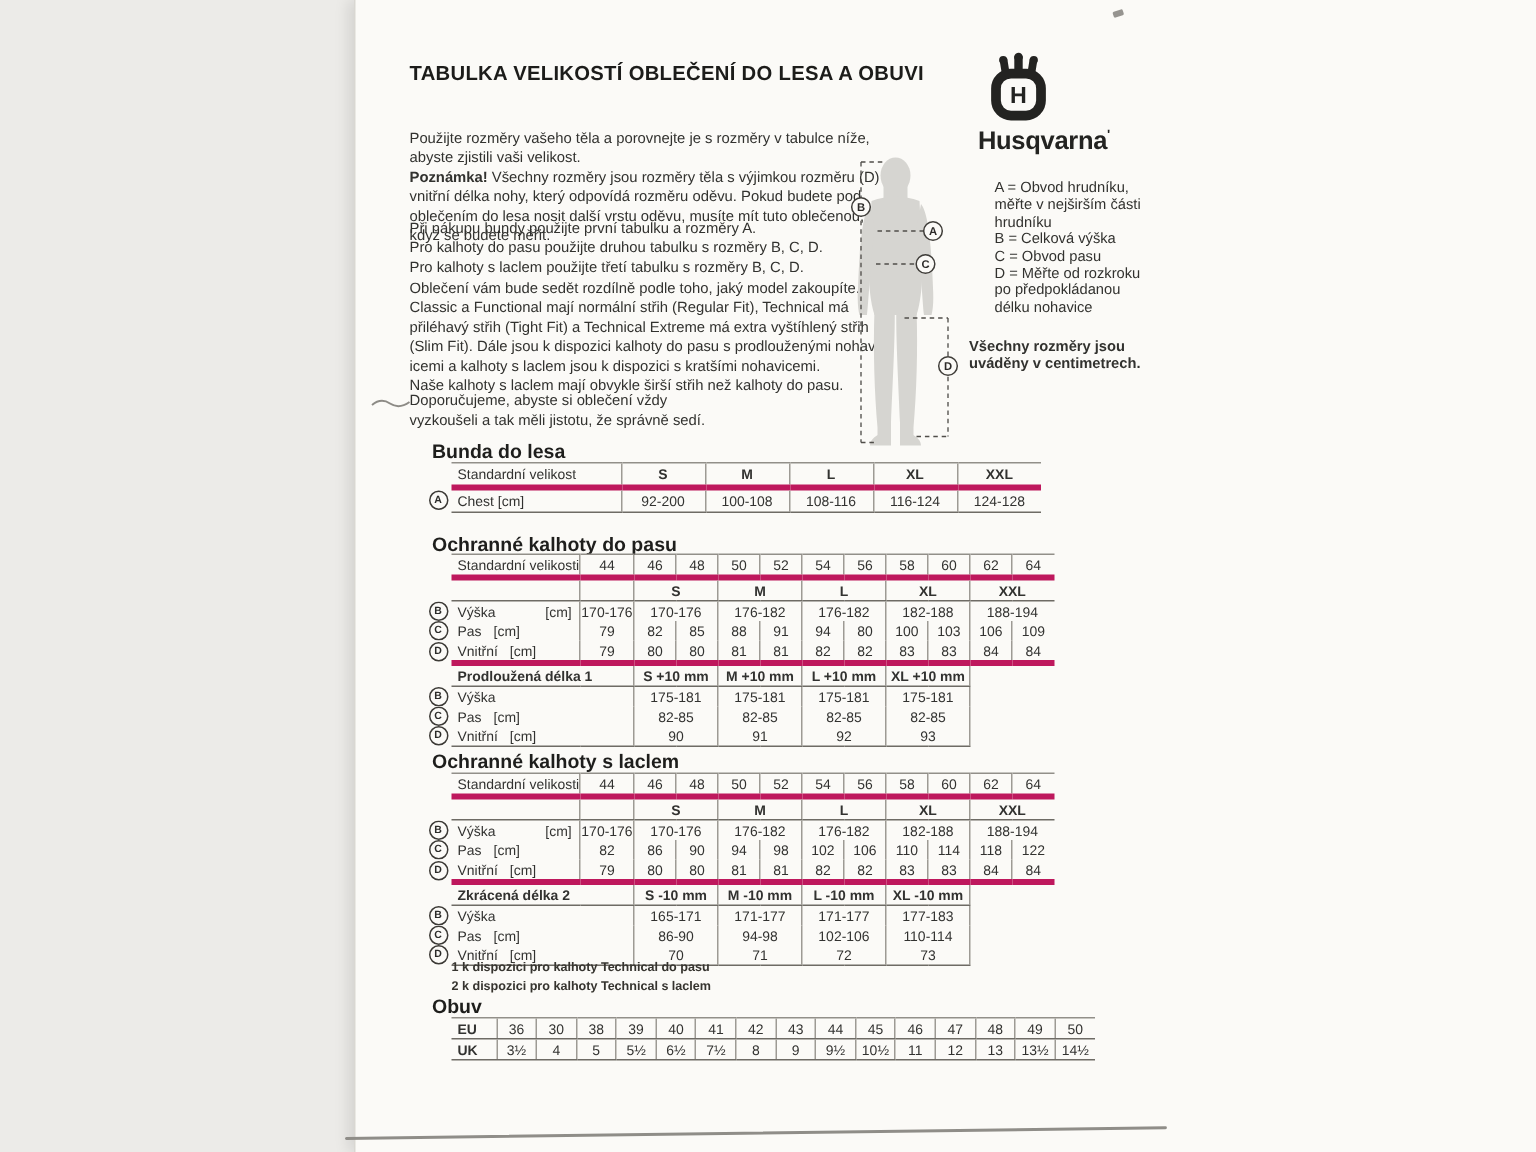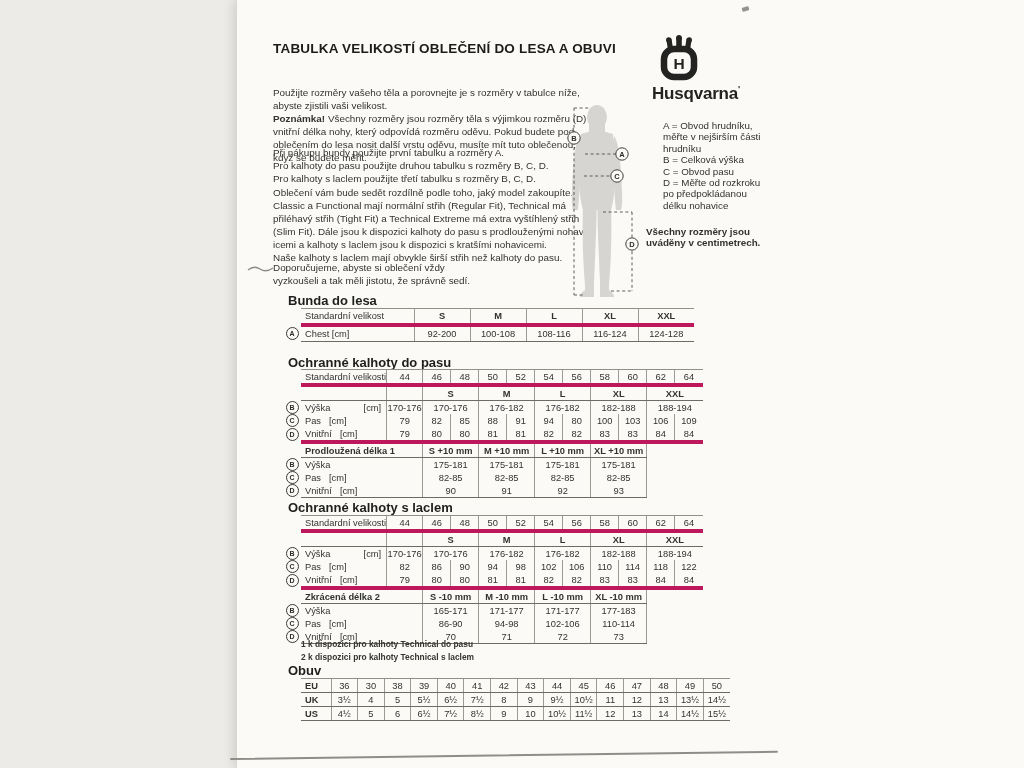--- a/index.html
+++ b/index.html
@@ -462,37 +462,19 @@
           <td>8</td>
           <td>9</td>
           <td>9½</td>
           <td>10½</td>
           <td>11</td>
           <td>12</td>
           <td>13</td>
           <td>13½</td>
           <td>14½</td>
         </tr>
-    <tr class="bb">
-      <td class="lbl b">US</td>
-    <td>4½</td>
-          <td>5</td>
-          <td>6</td>
-          <td>6½</td>
-          <td>7½</td>
-          <td>8½</td>
-          <td>9</td>
-          <td>10</td>
-          <td>10½</td>
-          <td>11½</td>
-          <td>12</td>
-          <td>13</td>
-          <td>14</td>
-          <td>14½</td>
-          <td>15½</td>
-        </tr>
   </tbody>
     </table>
 
 </div>
 
 <div class="bottom-edge"></div>
 <div class="speck"></div>
 
 </body></html>

